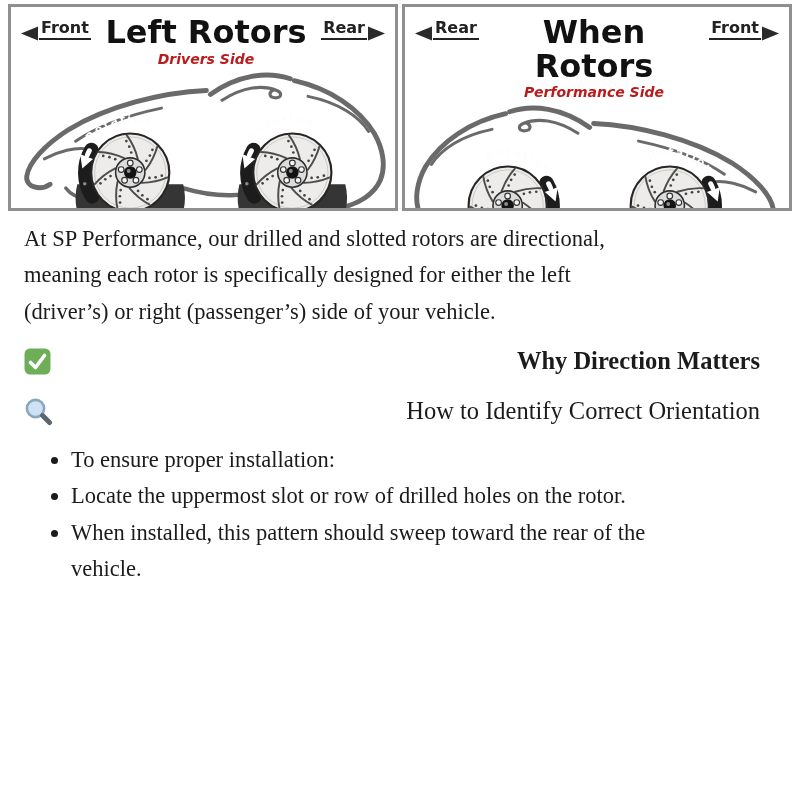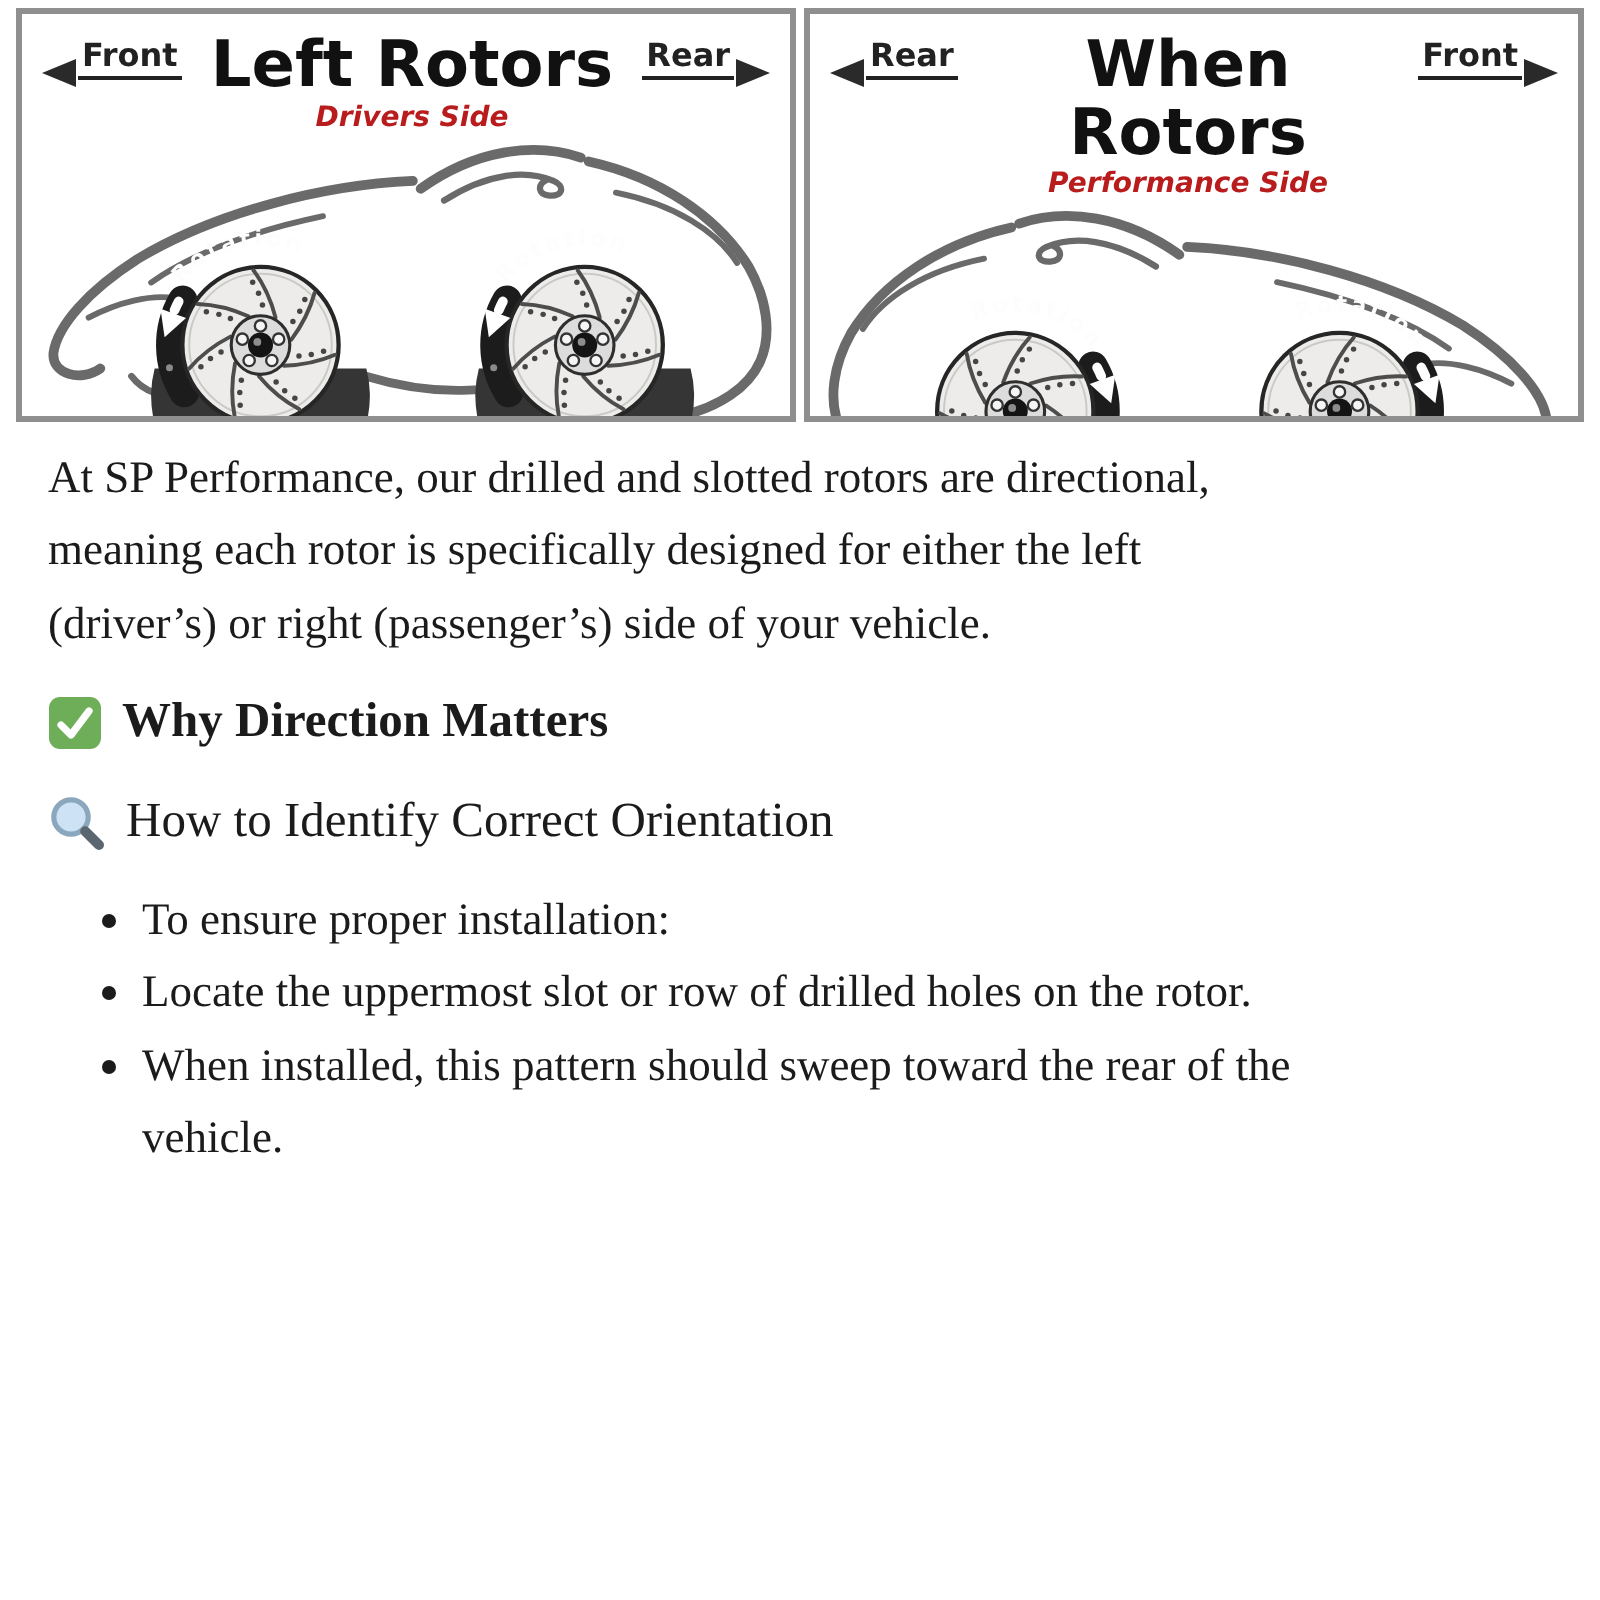--- a/index.html
+++ b/index.html
@@ -3,34 +3,34 @@
 <meta charset="utf-8">
 <style>
   * { margin:0; padding:0; box-sizing:border-box; }
   html,body { width:800px; background:#ffffff; }
   body { font-family:"Liberation Serif", serif; color:#1b1b1b; }
 
   
   .diagram { display:flex; gap:4px; margin:4px 8px 10px 8px; }
   .panel { flex:1; border:3px solid #8f8f8f; background:#fff; padding:5px 4px 0 4px; height:207px; overflow:hidden; }
   .panel-header { display:flex; align-items:flex-start; justify-content:space-between; padding:4px 6px 0 6px; font-family:"DejaVu Sans", sans-serif; }
-  .dir { display:flex; align-items:flex-end; gap:1px; margin-top:3px; }
+  .dir { display:flex; align-items:center; gap:1px; margin-top:3px; }
   .dir-label { font-weight:bold; font-size:16px; color:#222; border-bottom:2.5px solid #222; padding:0 2px 1px 2px; line-height:1.1; }
   .dir svg { display:block; transform:translateY(4px); }
   .panel-titles { text-align:center; flex:1; }
   .panel-title { font-weight:bold; font-size:32px; line-height:1.05; color:#111; }
   .panel-subtitle { font-weight:bold; font-style:italic; font-size:14px; color:#b91c1c; margin-top:1px; }
   .car-holder { margin-top:2px; }
   .car-holder svg { display:block; width:100%; height:auto; }
 
   
   .article { padding:0 40px 20px 24px; font-size:22.5px; line-height:1.62; }
   .preline { white-space:pre-line; }
   .intro { margin:8px 0 0 0; }
-  .sec-head { display:flex; align-items:center; gap:10px; margin:13px 0 12px 0; font-size:24.5px; line-height:1.5; }
+  .sec-head { display:flex; align-items:center; gap:10px; margin:13px 0 12px 0; font-size:24.5px; line-height:1.5;justify-content:space-between; }
   .sec-head.bold .sec-title { font-weight:bold; }
   .sec-head svg { flex:0 0 auto; display:block; }
   .lead { margin:0; }
   ul.blt { margin:7px 0 6px 0; padding-left:47px; list-style:disc; }
   ul.blt li { margin:0; }
 </style>
 </head>
 <body>
 
 <div class="diagram">

